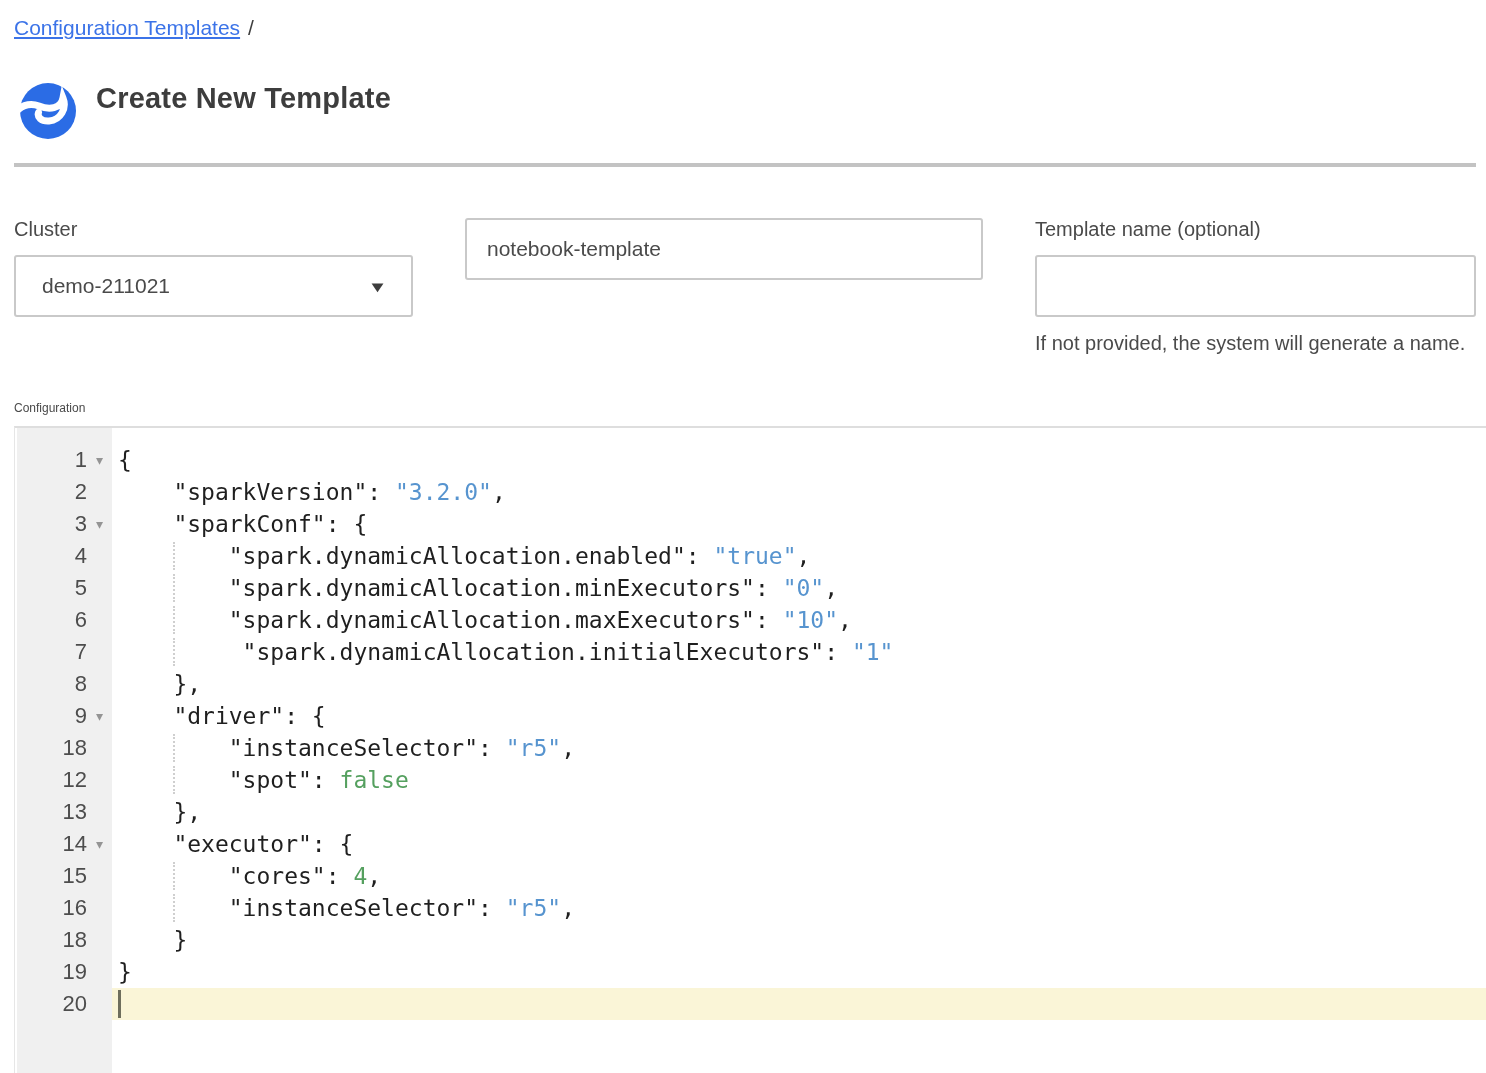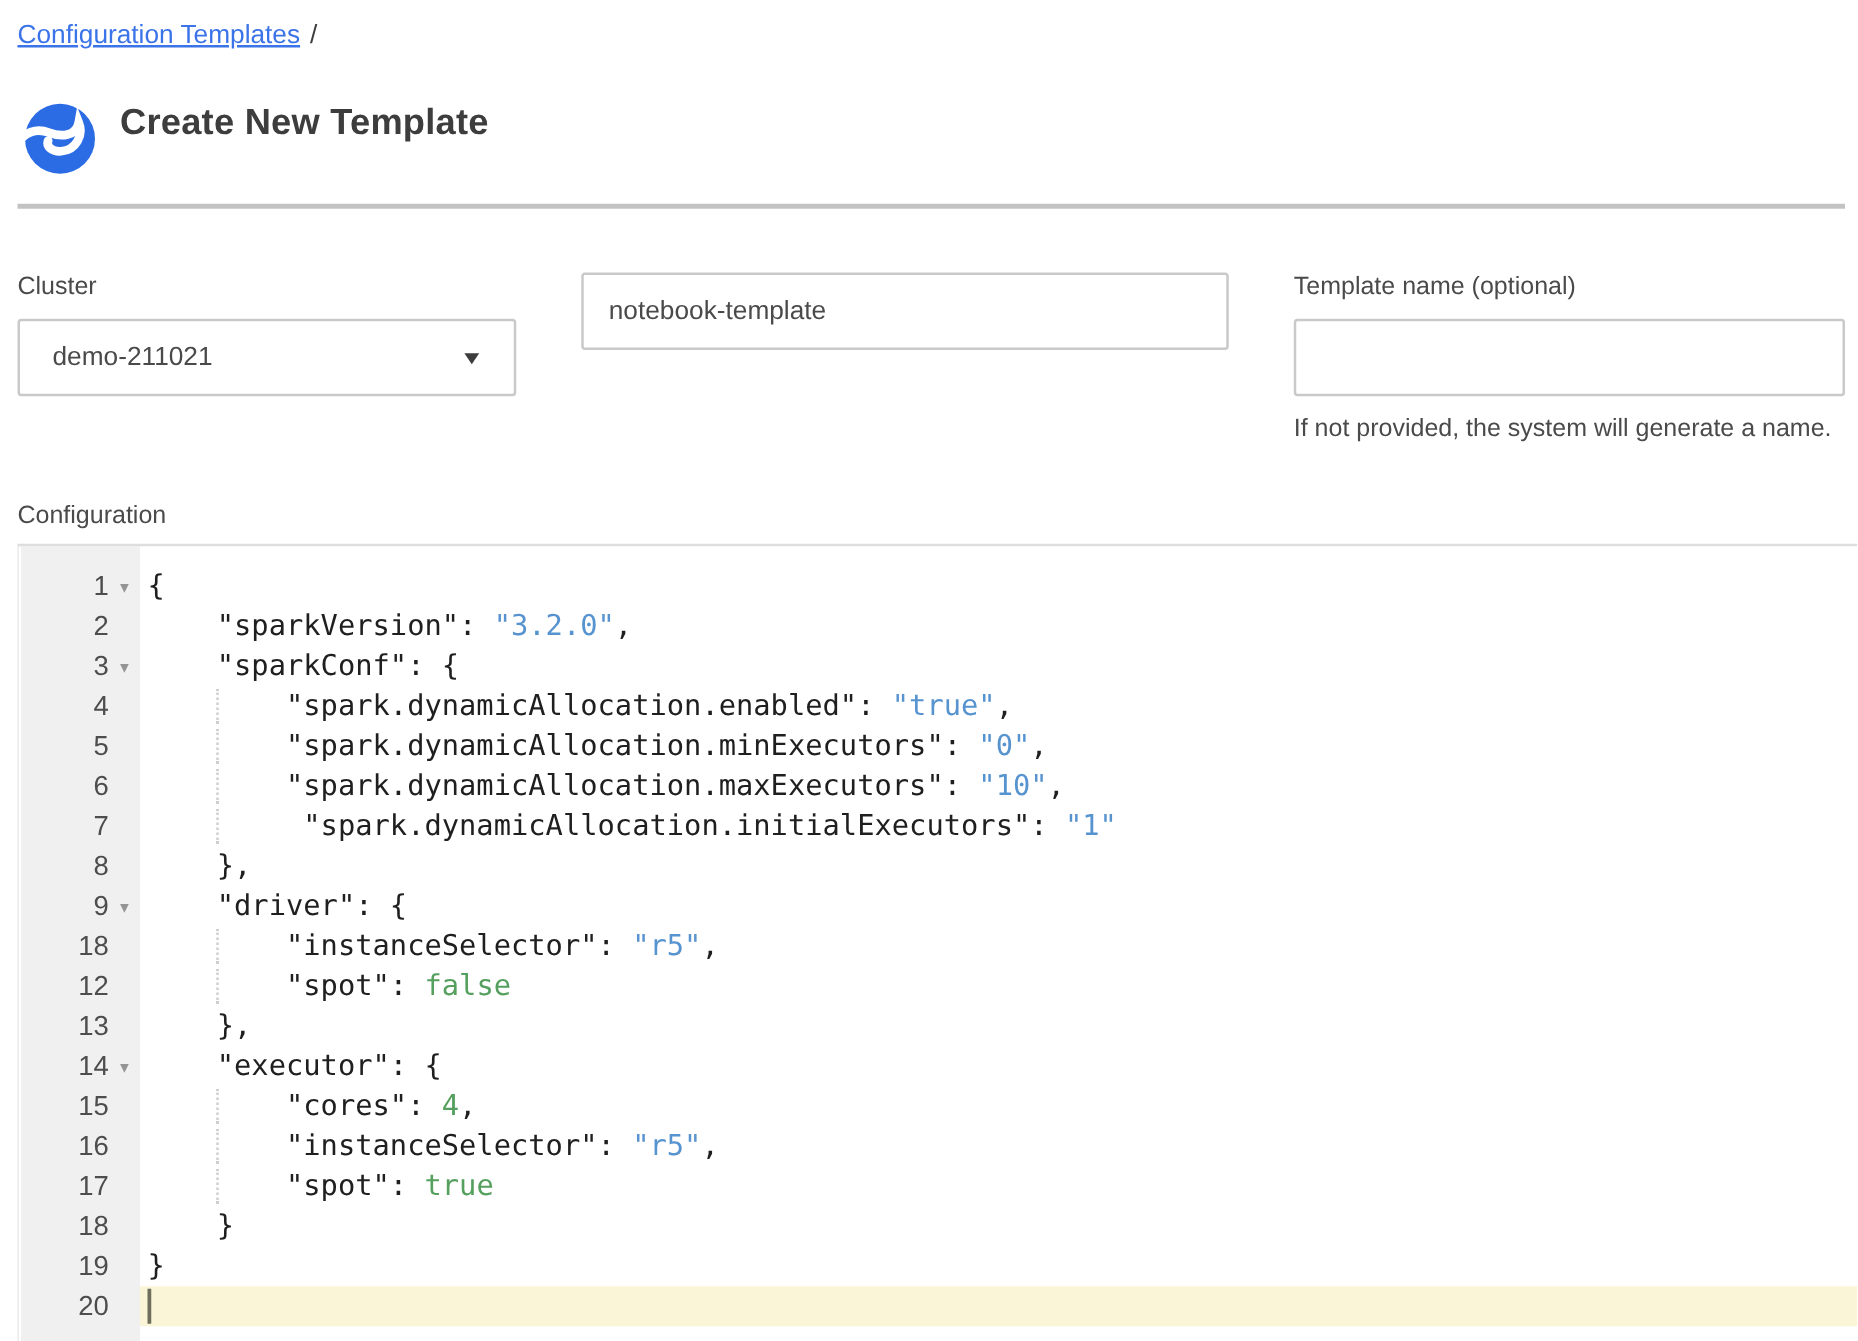--- a/index.html
+++ b/index.html
@@ -26,21 +26,21 @@
   .field label { font-size:20px; color:#4a4a4a; margin-bottom:14px; }
   .control {
     height:62px; border:2px solid #c9c9c9; border-radius:3px; background:#fff;
     font-size:21px; color:#4a4a4a; width:100%;
   }
   .select { display:flex; align-items:center; justify-content:space-between; padding:0 26px; cursor:pointer; }
   .select .caret { font-size:15px; color:#3d3d3d; transform:scaleX(1.35); }
   input.control { padding:0 20px; font-family:"Liberation Sans", sans-serif; outline:none; }
   .helper { font-size:20px; color:#4a4a4a; margin-top:15px; }
   
-  .config-label { font-size:20px; color:#4a4a4a; margin:46px 0 0 14px; }
+  .config-label { font-size:12px; color:#4a4a4a; margin:46px 0 0 14px; }
   .editor {
     position:relative; margin:11px 0 0 14px; height:700px;
     border-top:2px solid #dedede; border-left:1px solid #e6e6e6;
     background:linear-gradient(to right, #fff 0px, #fff 2px, #f0f0f0 2px, #f0f0f0 97px, #fff 97px);
     padding-top:16px; cursor:text;
   }
   .row { display:flex; height:32px; line-height:32px; }
   .gut { flex:none; width:97px; display:flex; }
   .num { display:inline-block; width:72px; text-align:right; font-size:22px; color:#4d4d4d; }
   .fold { display:inline-block; width:25px; text-align:center; font-size:14px; color:#949494; cursor:pointer; }
@@ -198,27 +198,20 @@
         </div>
         <div class="row">
           <div class="gut">
             <span class="num">16</span>
             <span class="fold"></span>
           </div>
           <div class="code"><span class="guide"></span><span class="d">        "instanceSelector": </span><span class="s">"r5"</span><span class="d">,</span></div>
         </div>
         <div class="row">
           <div class="gut">
-            <span class="num">17</span>
-            <span class="fold"></span>
-          </div>
-          <div class="code"><span class="guide"></span><span class="d">        "spot": </span><span class="v">true</span></div>
-        </div>
-        <div class="row">
-          <div class="gut">
             <span class="num">18</span>
             <span class="fold"></span>
           </div>
           <div class="code"><span class="d">    }</span></div>
         </div>
         <div class="row">
           <div class="gut">
             <span class="num">19</span>
             <span class="fold"></span>
           </div>

